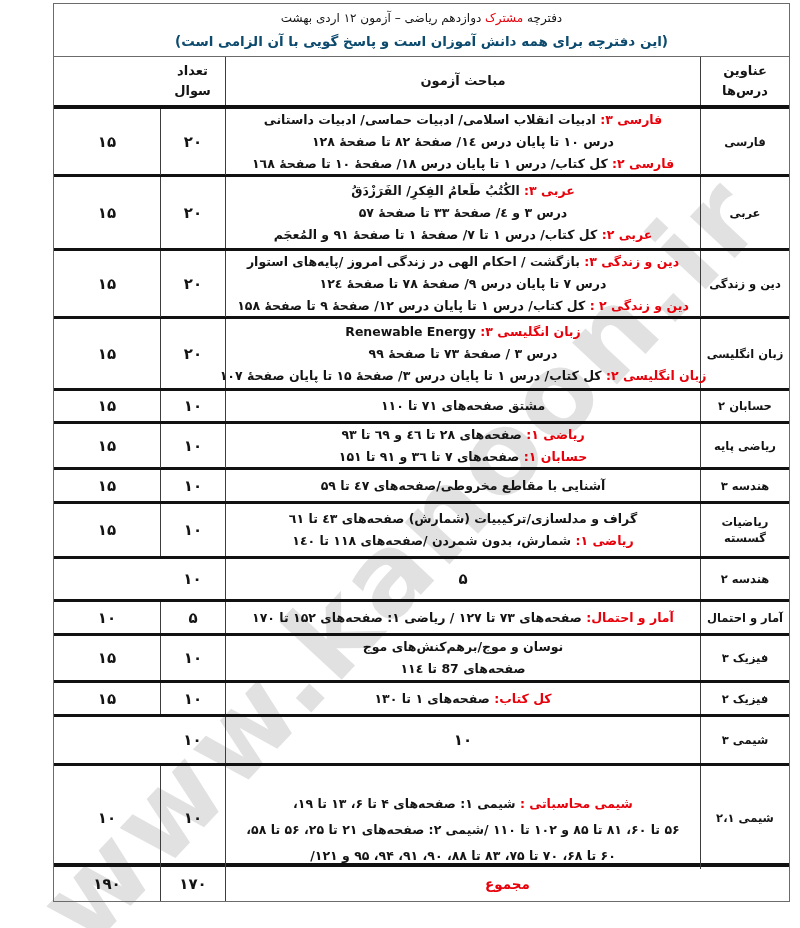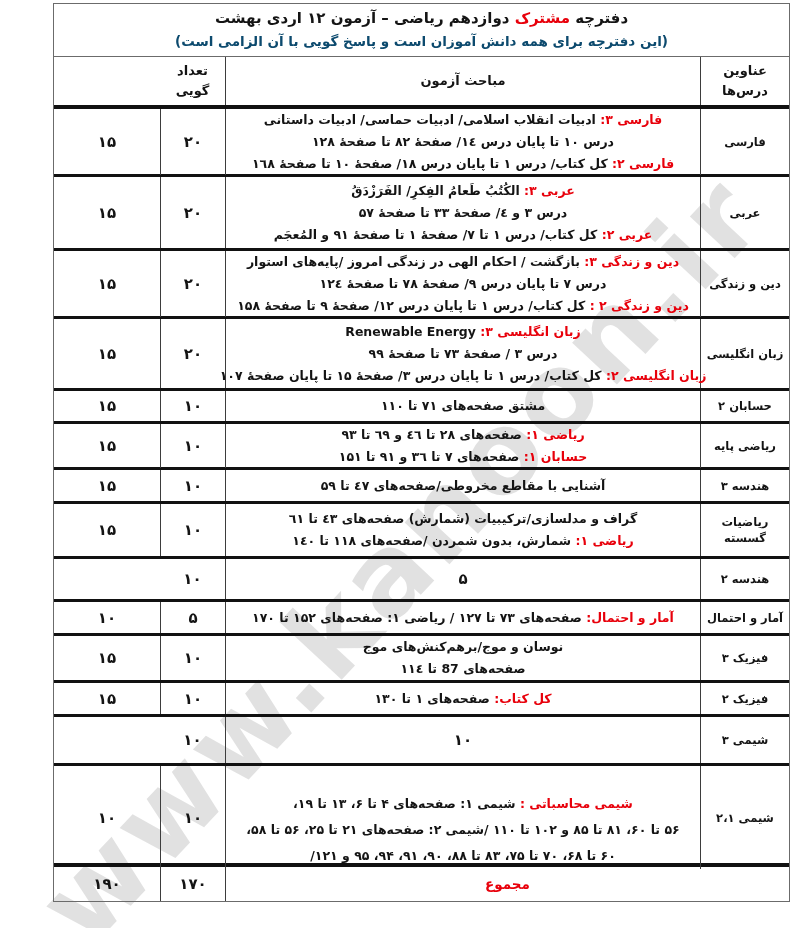--- a/index.html
+++ b/index.html
@@ -16,21 +16,21 @@
   .exam-table{
     position:absolute;left:53px;top:3px;width:737px;z-index:1;
     direction:rtl;border:1px solid #6b6b6b;background:transparent;
     box-sizing:border-box;
   }
   .title-block{
     box-sizing:border-box;height:53px;border-bottom:1px solid #6b6b6b;
     display:flex;flex-direction:column;align-items:center;justify-content:center;
     text-align:center;
   }
-  .title-l1{font-size:15px;font-weight:bold;line-height:23px;}
+  .title-l1{font-size:12px;font-weight:normal;line-height:23px;}
   .title-l2{font-size:13.5px;font-weight:bold;line-height:23px;color:#0c4a6e;}
   .red{color:#e8000b;}
   .grid-row{
     box-sizing:border-box;display:grid;direction:rtl;
     grid-template-columns:89px 475px 65px auto;
     border-bottom:3px solid #111;
   }
   .grid-row.hdr{border-bottom:4px solid #111;height:52px;}
   .grid-row.thick{border-bottom:4px solid #111;}
   .grid-row.last{border-bottom:none;}
@@ -63,21 +63,21 @@
       <div class="title-l1"><span>دفترچه </span><span class="red">مشترک</span><span> دوازدهم ریاضی – آزمون ۱۲ اردی بهشت</span></div>
       <div class="title-l2">(این دفترچه برای همه دانش آموزان است و پاسخ گویی با آن الزامی است)</div>
     </div>
 
     <div class="grid-row hdr">
       <div class="cell hcell">
           <span>عناوین</span>
           <span>درس‌ها</span>
         </div>
       <div class="cell hcell">مباحث آزمون</div>
-      <div class="cell hcell">تعداد گویی</div>
+      <div class="cell hcell">تعداد سوال</div>
     </div>
 
     <div class="grid-row" style="height:68px">
       <div class="cell subject">فارسی</div>
       <div class="cell topics">
         <div class="tline"><span class="red">فارسی ۳: </span><span>ادبیات انقلاب اسلامی/ ادبیات حماسی/ ادبیات داستانی</span></div>
         <div class="tline"><span class="red"></span><span>درس ۱۰ تا پایان درس ۱٤/ صفحهٔ ۸۲ تا صفحهٔ ۱۲۸</span></div>
         <div class="tline"><span class="red">فارسی ۲: </span><span>کل کتاب/ درس ۱ تا پایان درس ۱۸/ صفحهٔ ۱۰ تا صفحهٔ ۱٦۸</span></div>
       </div>
       <div class="cell num">۲۰</div>

